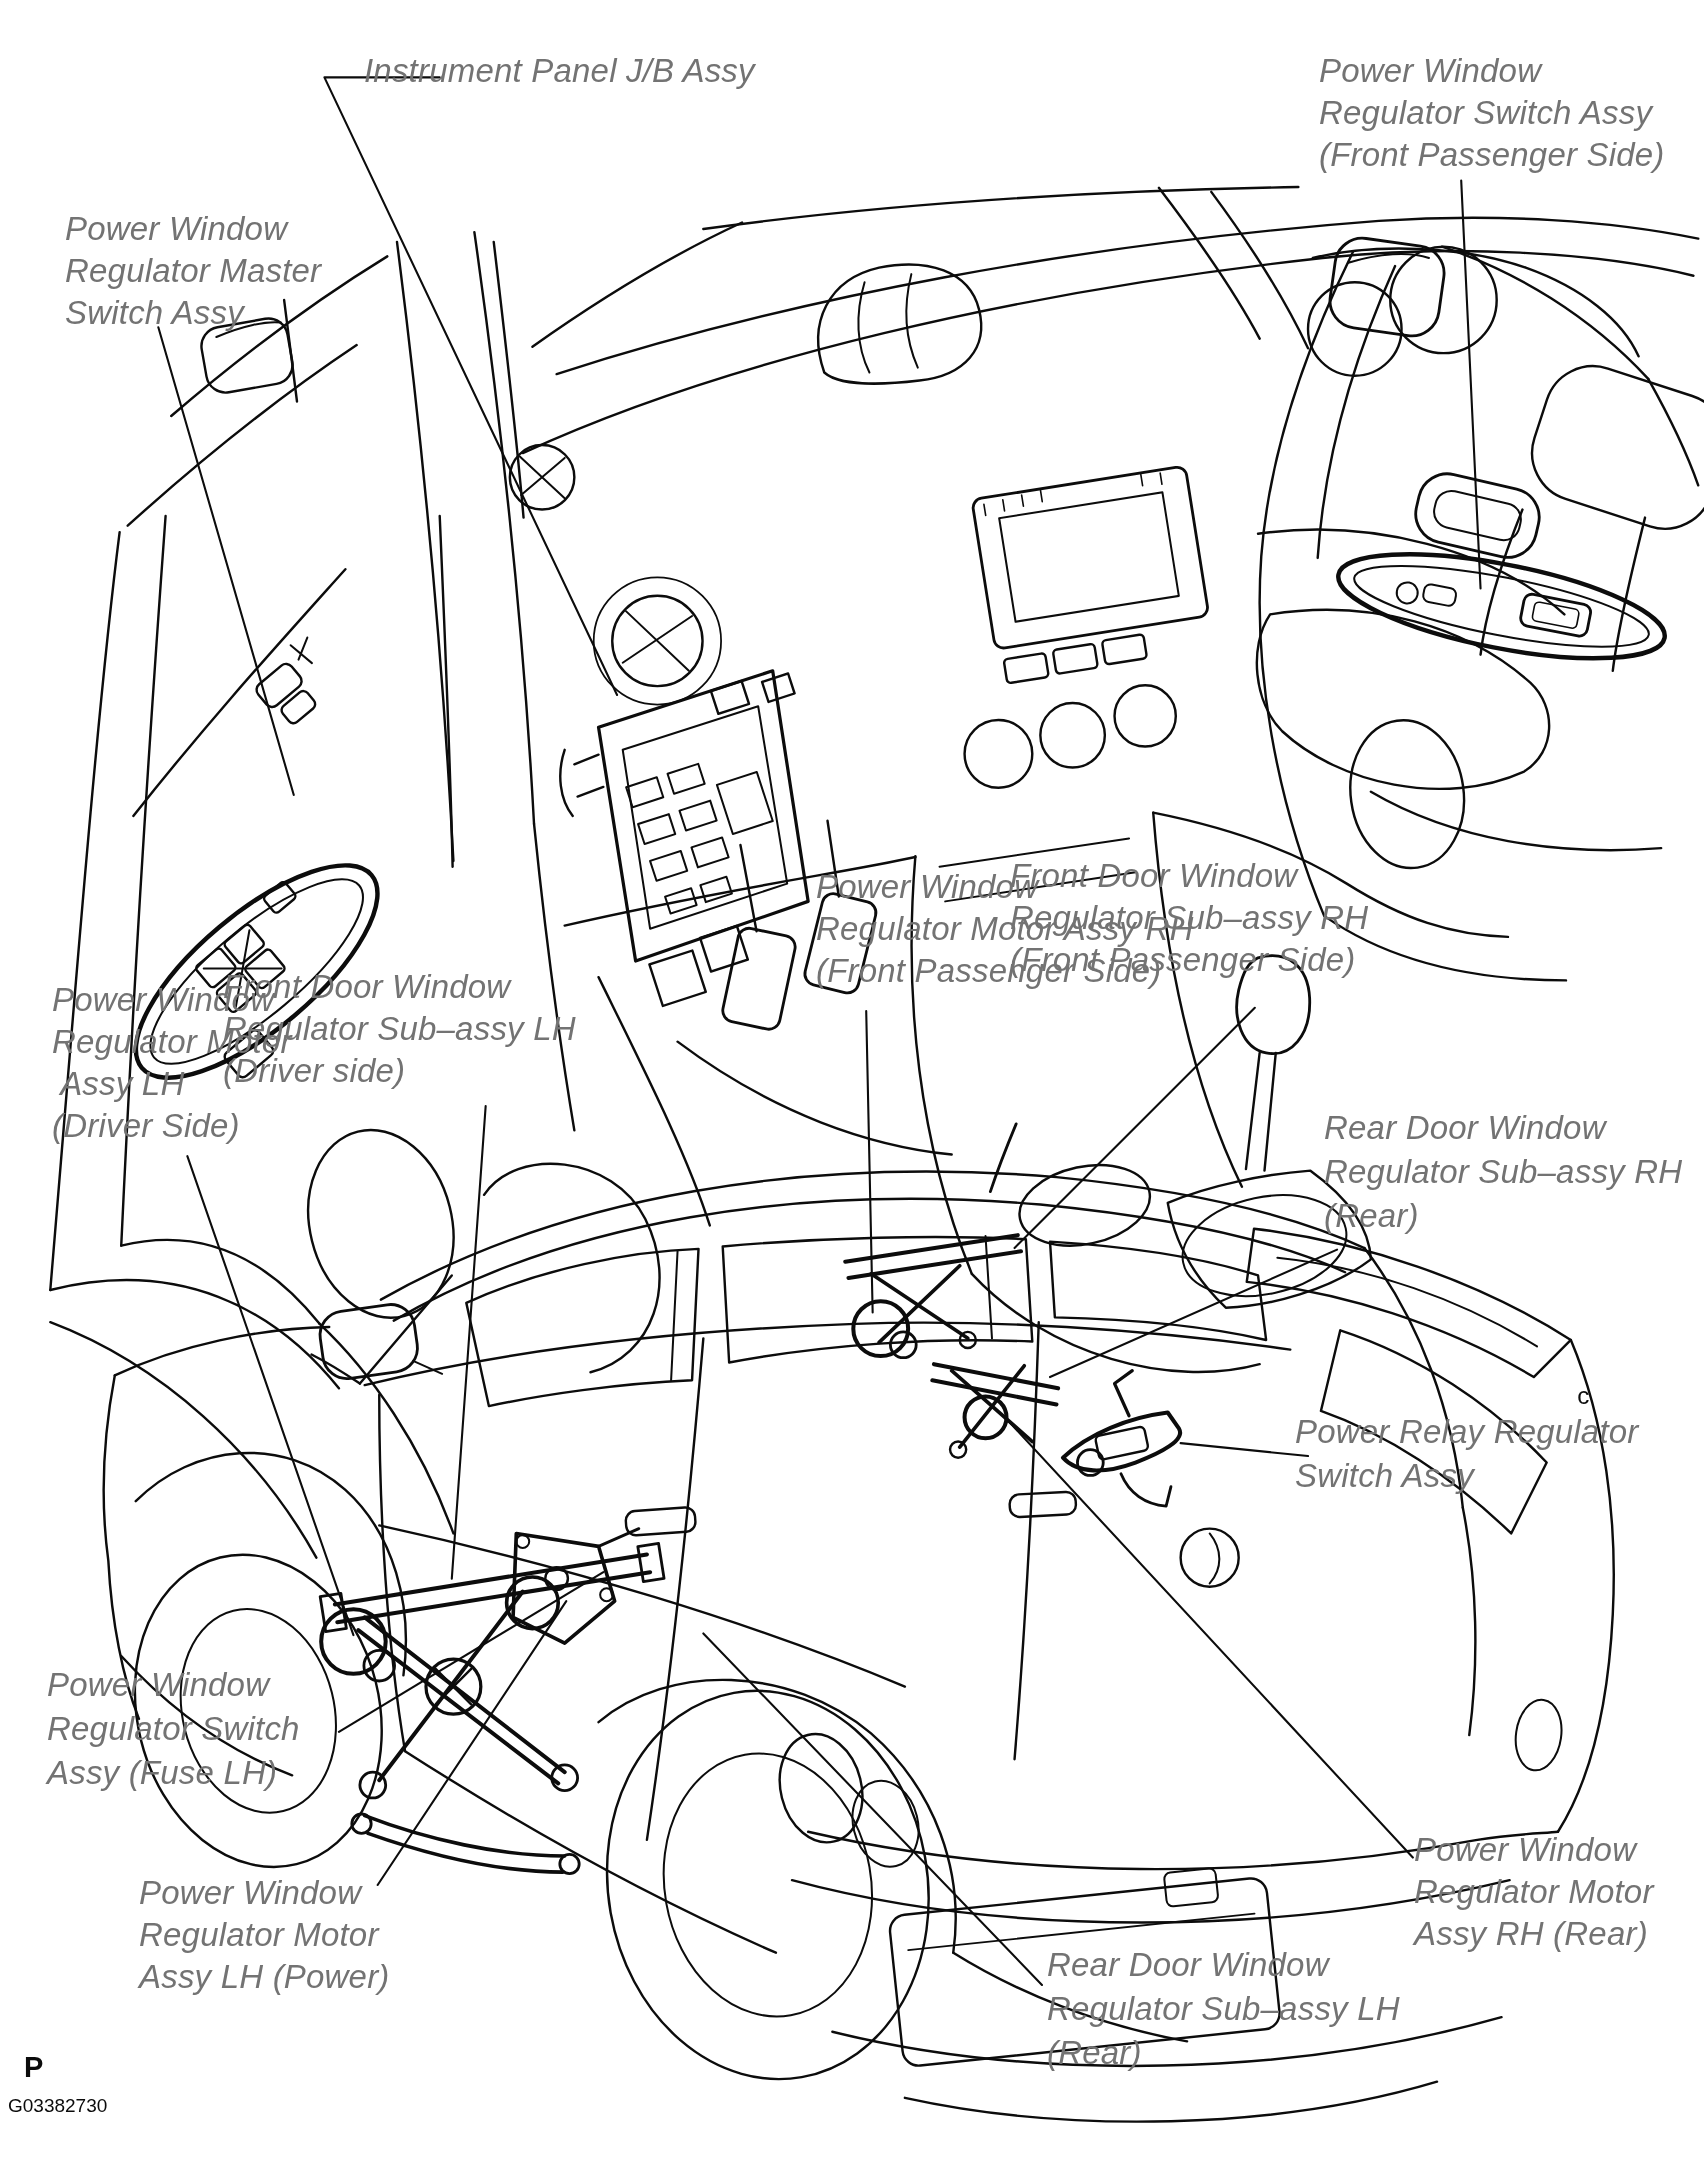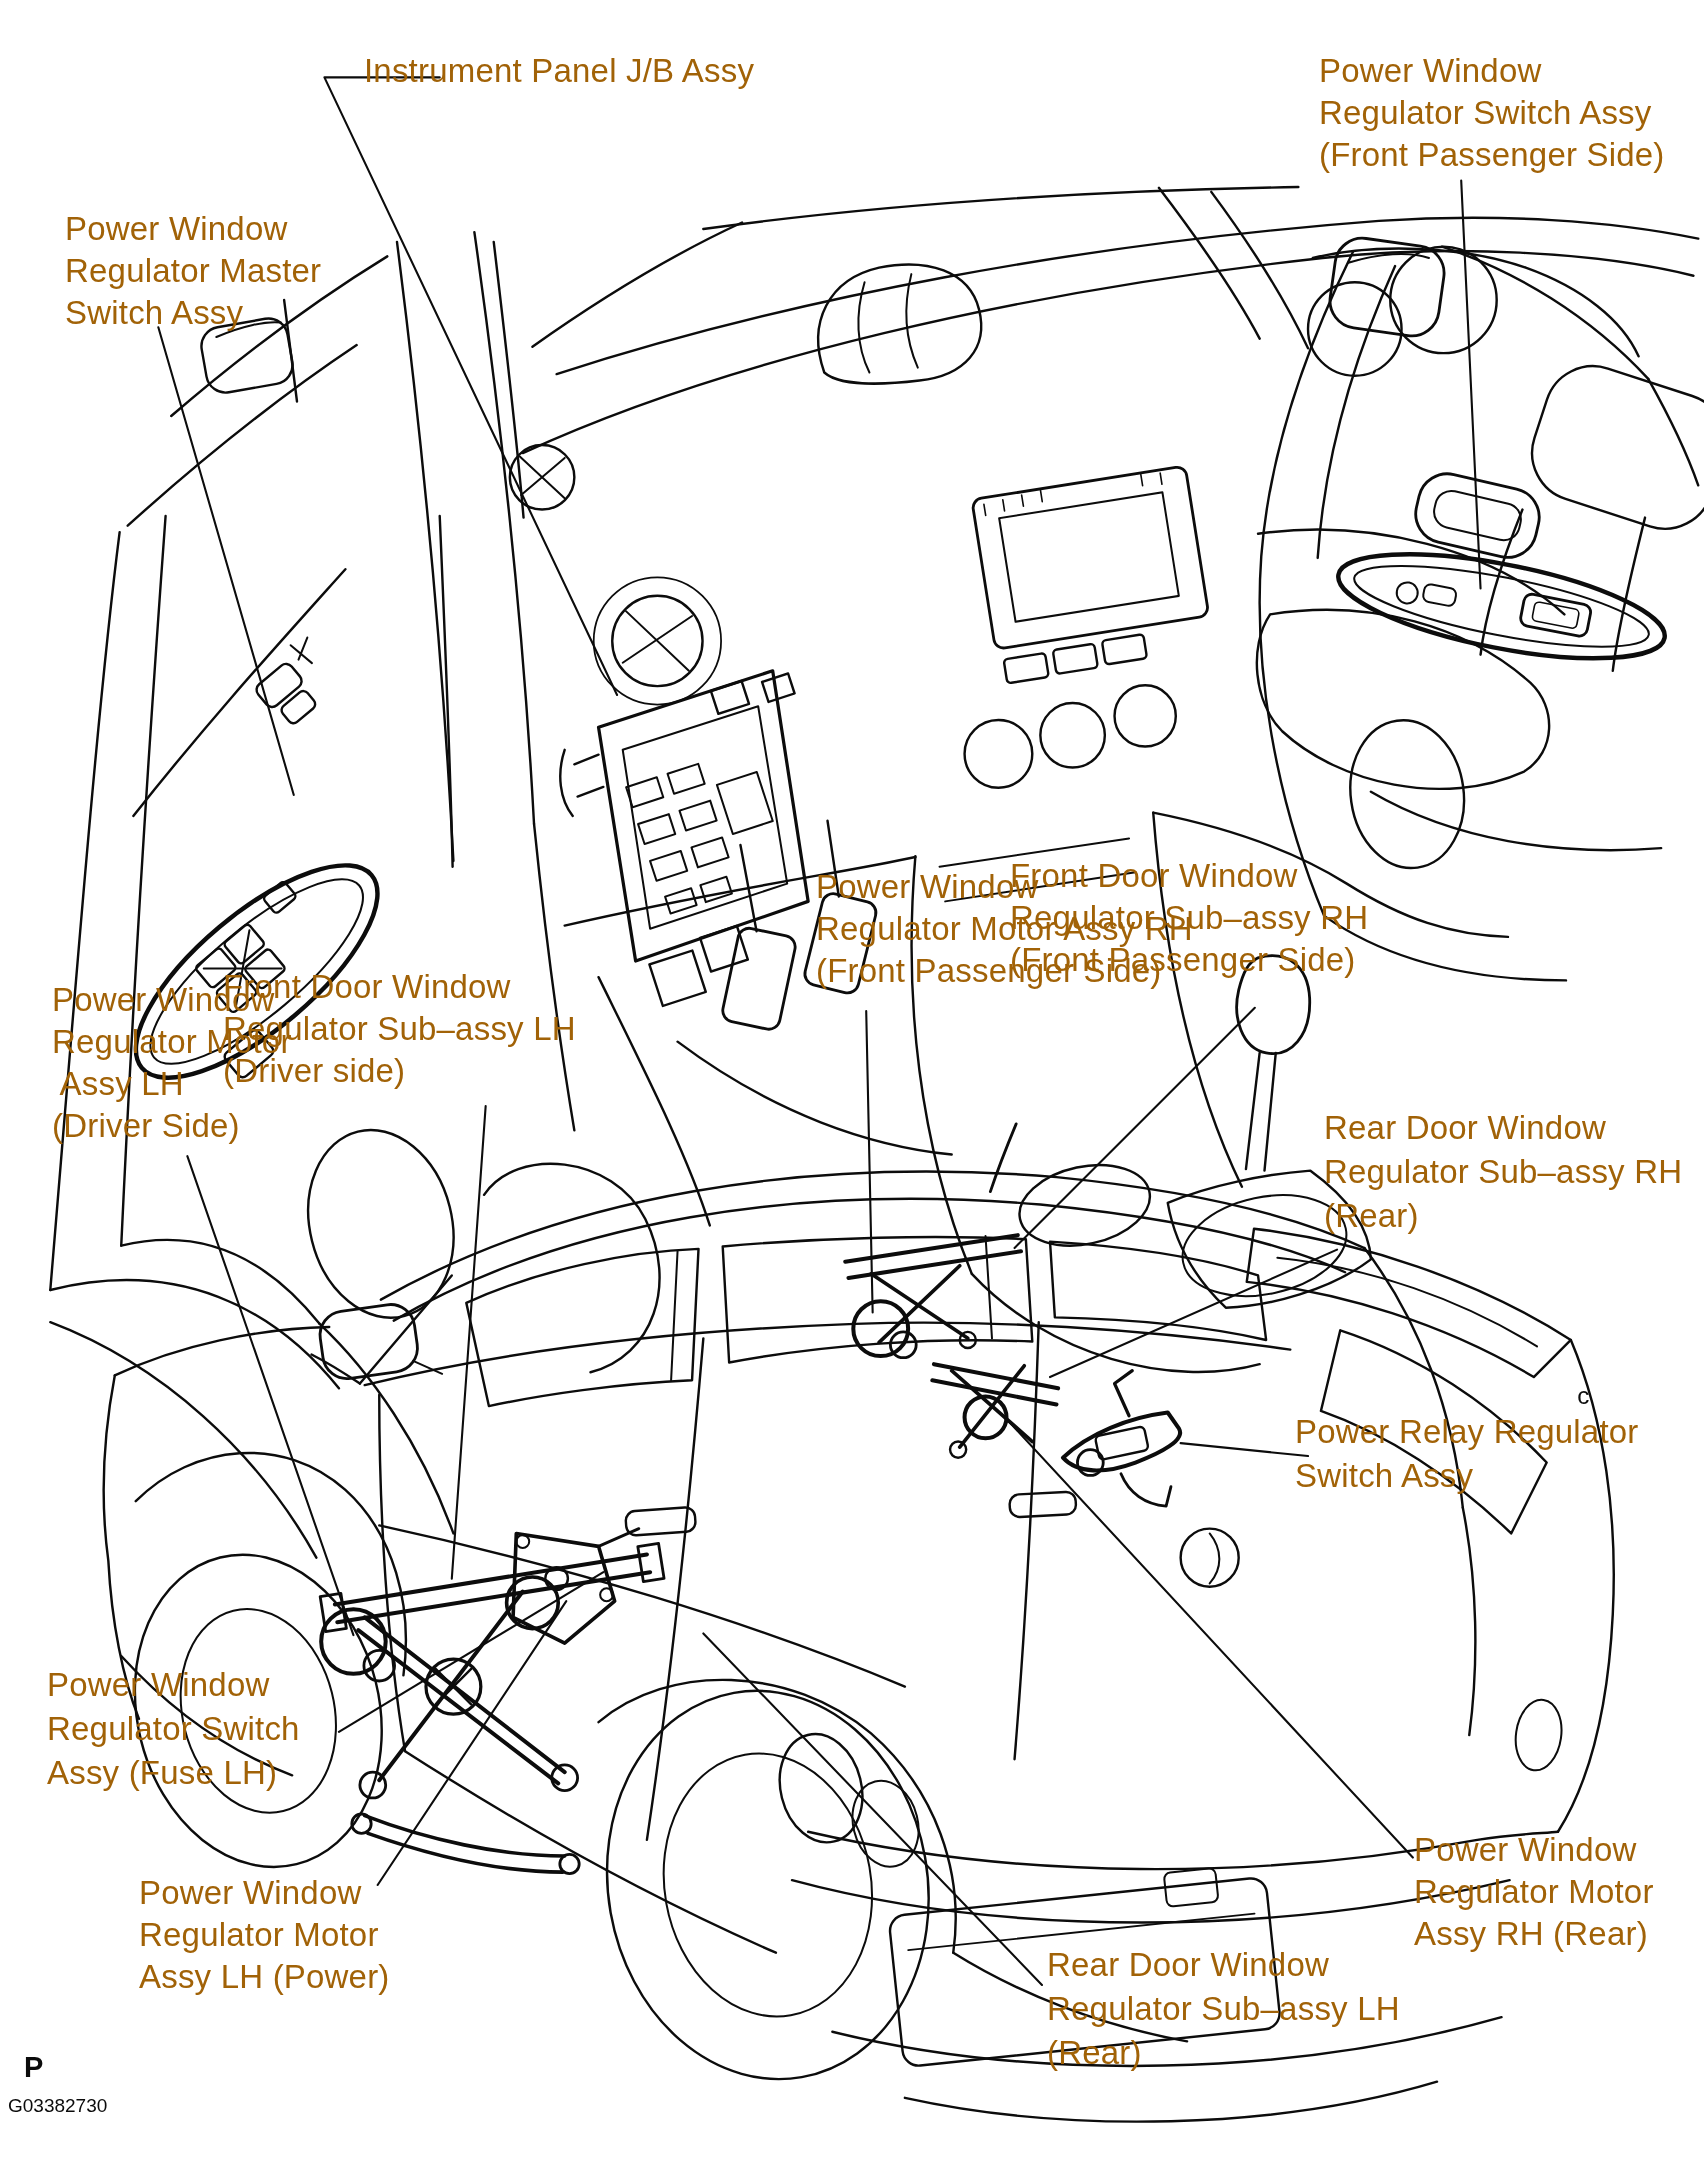--- a/index.html
+++ b/index.html
@@ -10,22 +10,23 @@
     font-family:"Liberation Sans","DejaVu Sans",sans-serif;
     color:#000;
     overflow:hidden;
   }
   .art{position:absolute;left:0;top:0;width:100%;height:100%;}
   .callout{
     position:absolute;
     font-size:33px;
     line-height:42px;
     letter-spacing:0.2px;
-    color:#a16207;
+    color:#737373;
     white-space:nowrap;
+    font-style:italic;
   }
   .callout .ln{white-space:pre;}
   .tight{line-height:38px;}
   .wide{line-height:44px;}
   .pagecode{
     position:absolute;left:24px;top:2051px;
     font-size:29px;font-weight:bold;color:#0b0b0b;
   }
   .figcode{
     position:absolute;left:8px;top:2095px;

